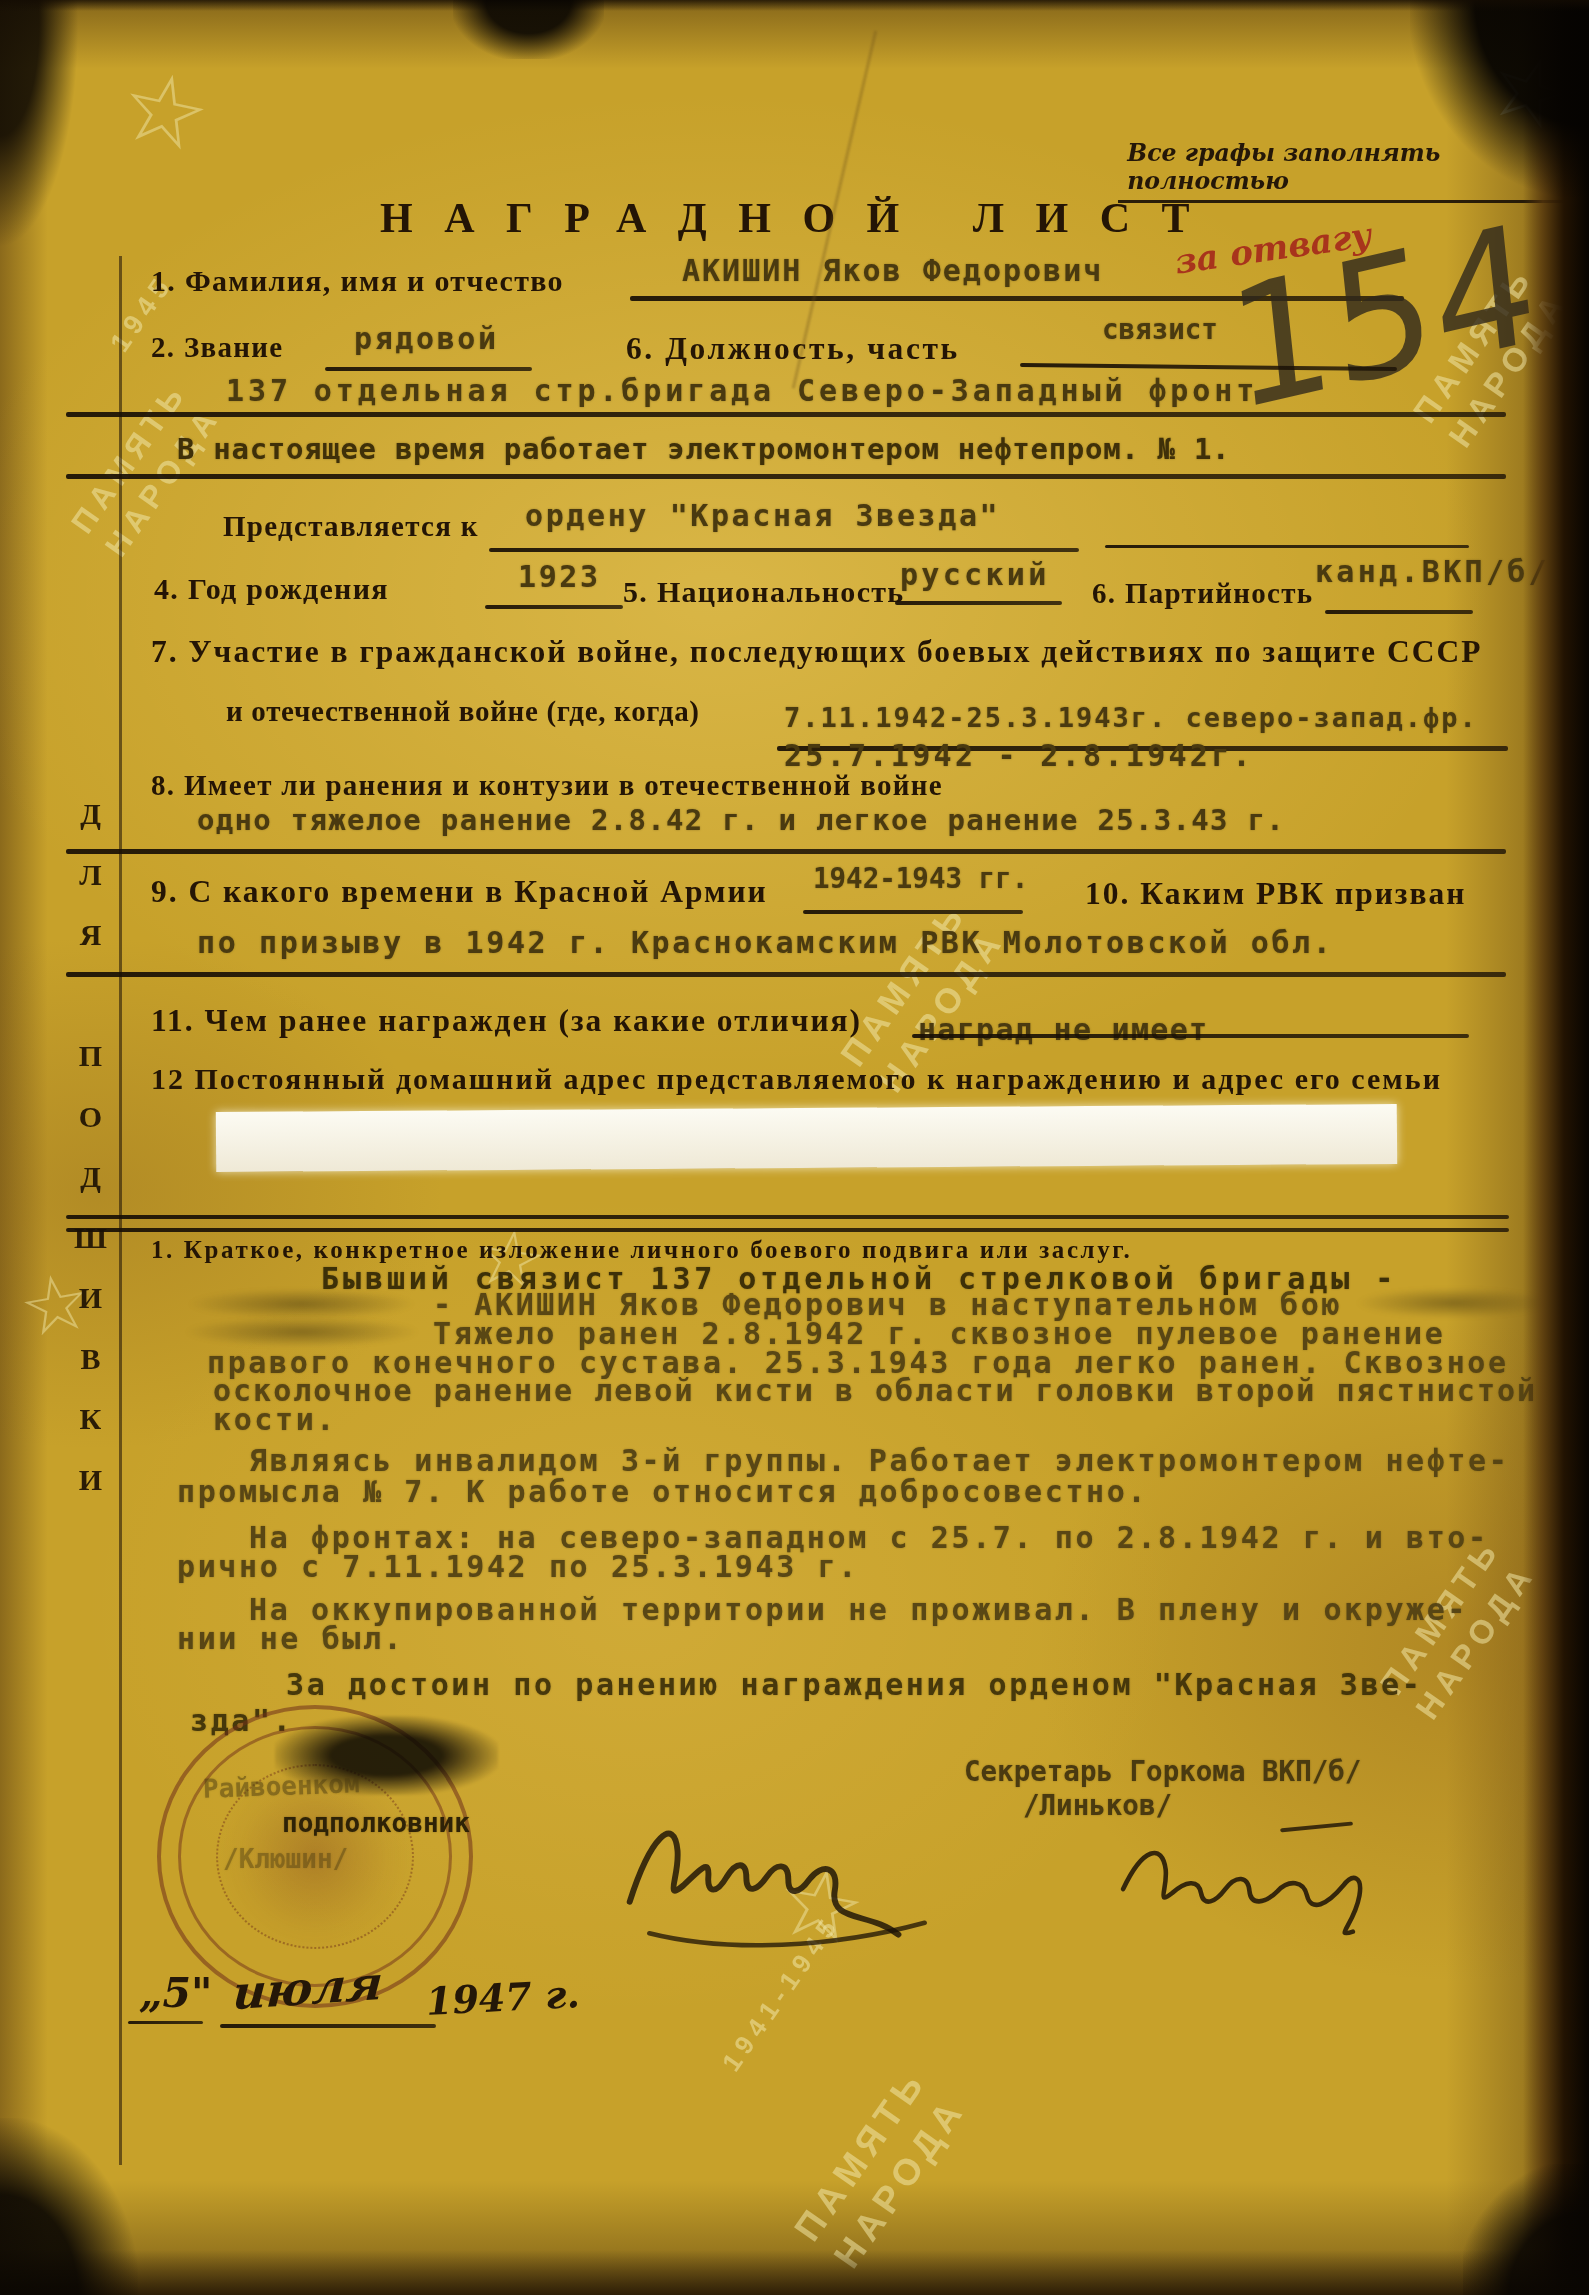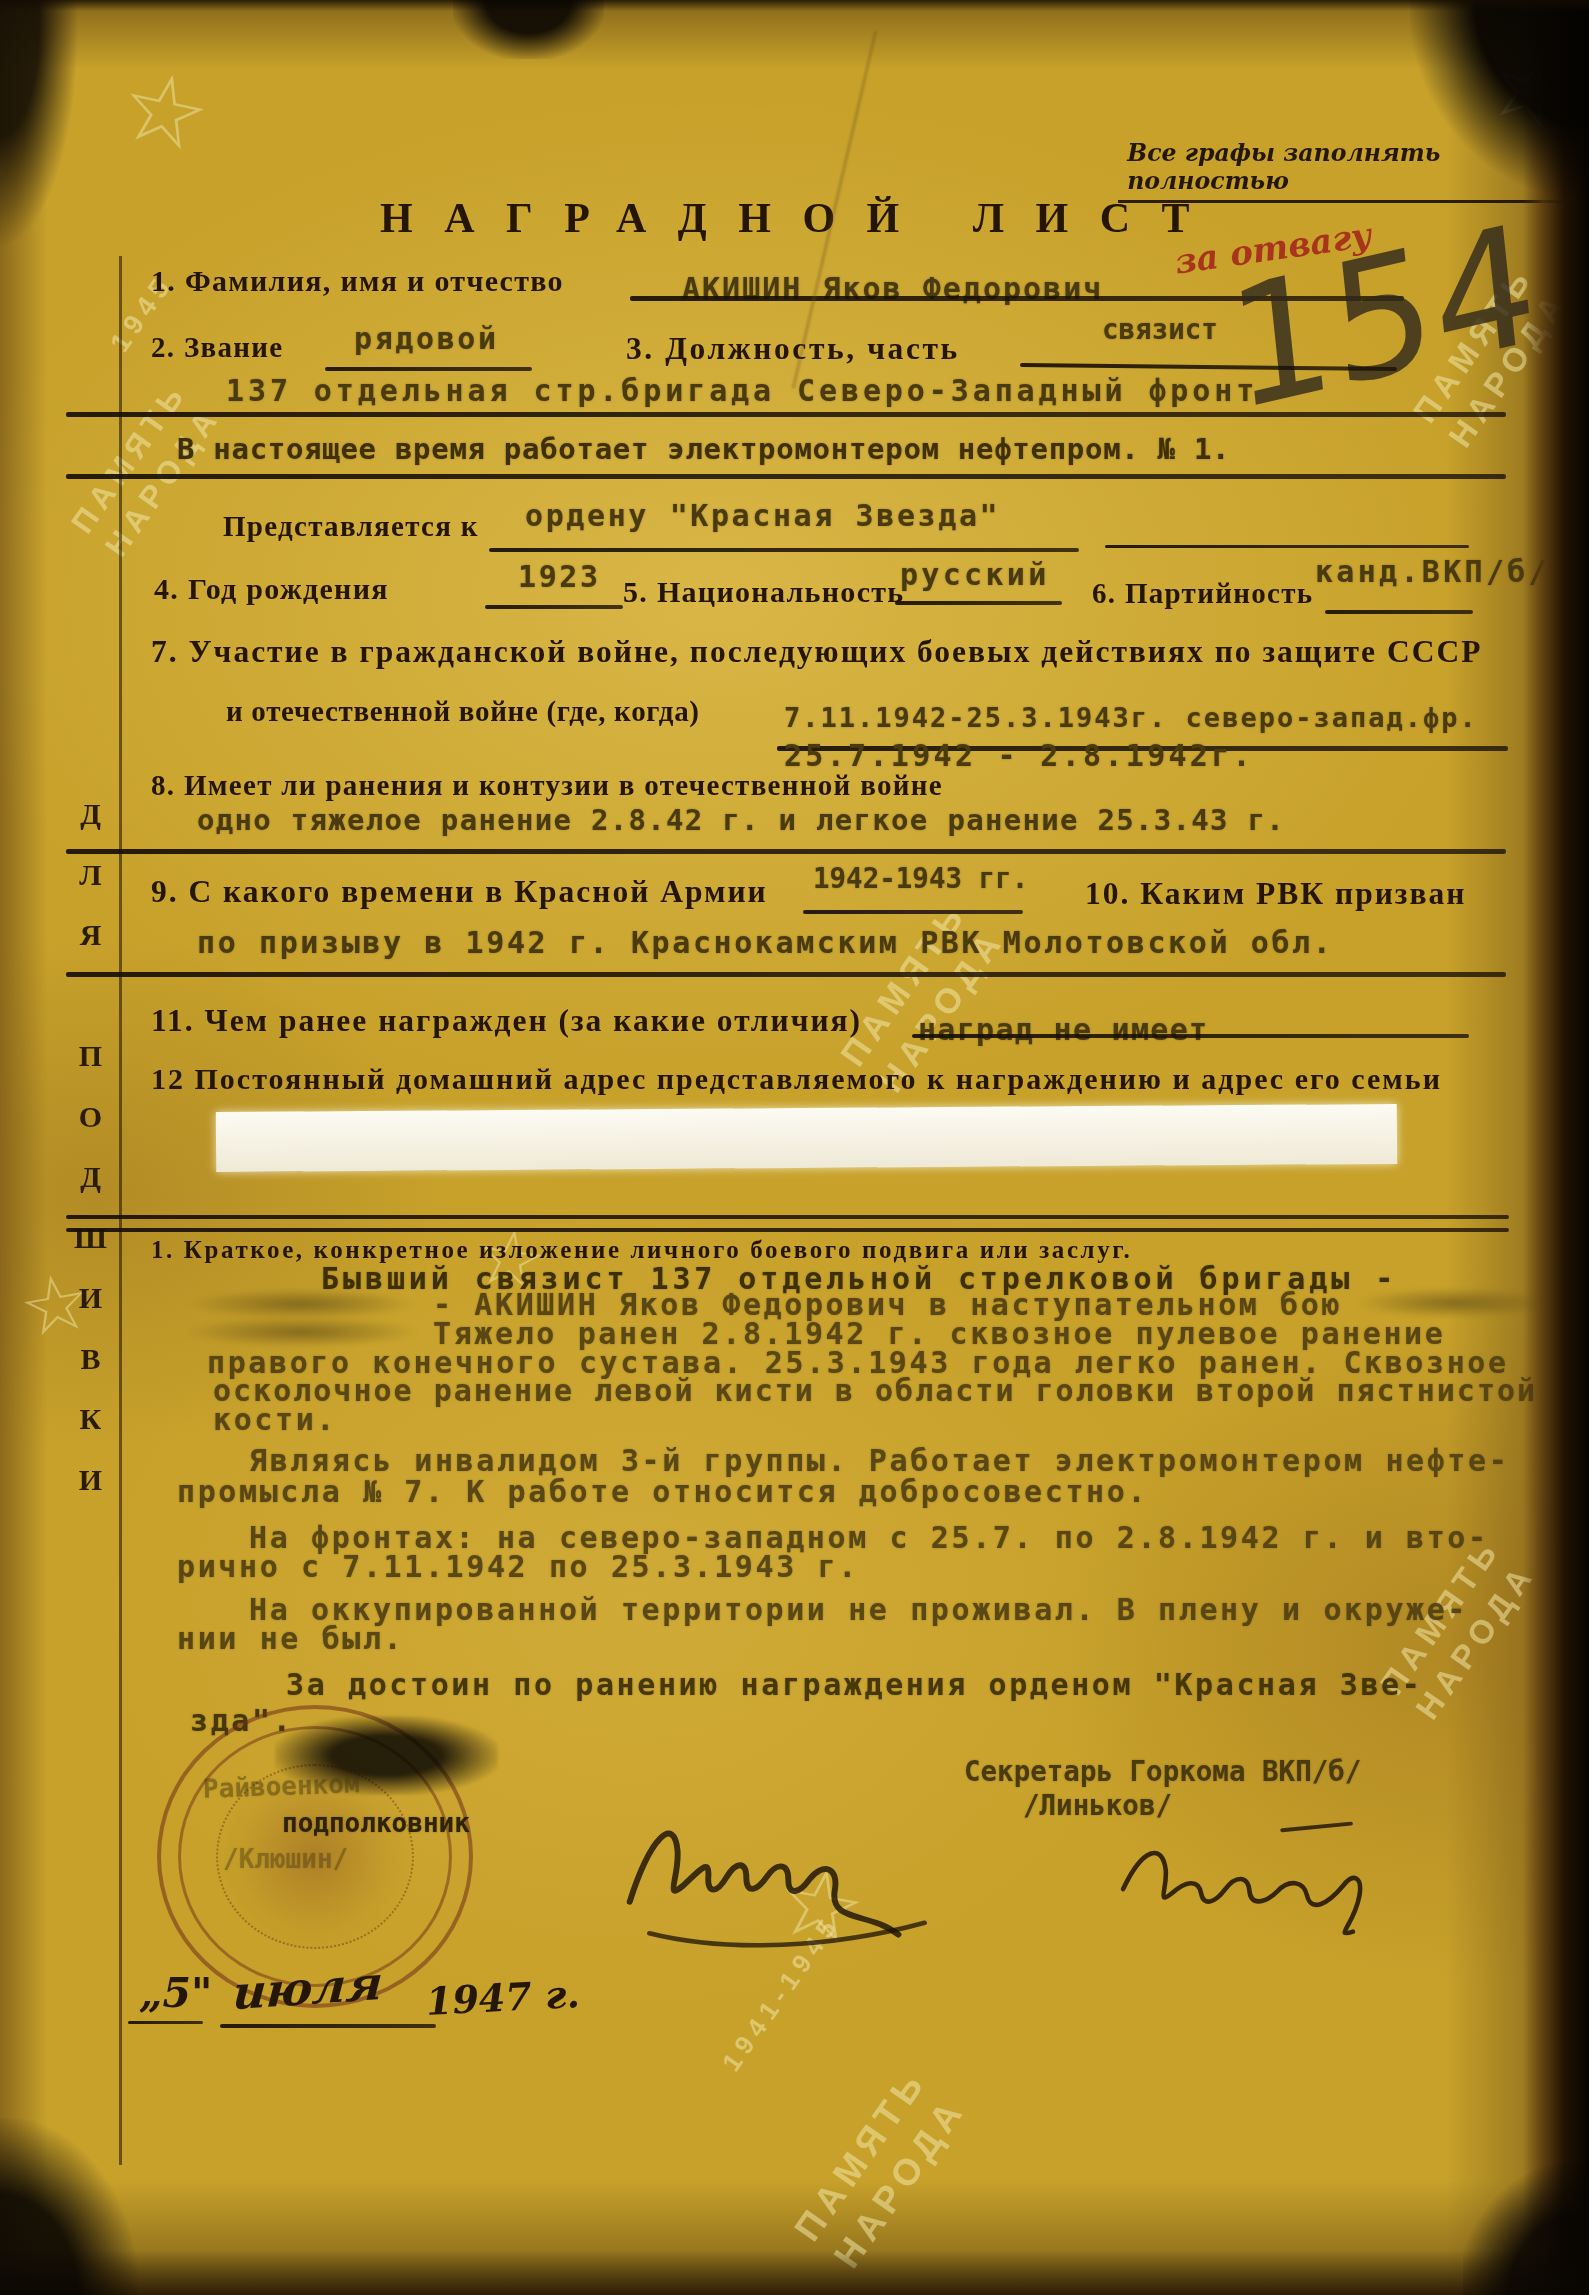--- a/index.html
+++ b/index.html
@@ -62,29 +62,29 @@
     <span>НАРОДА</span>
   </div>
 
   <div class="abs" style="left:119px;top:256px;width:2.6px;height:1909px;background:rgba(25,15,5,.55);"></div>
   <div class="abs vert" style="left:73px;top:797px;height:754px;">ДЛЯ ПОДШИВКИ</div>
 
   <div class="abs hand" style="left:1118px;top:139px;font-size:23.6px;font-weight:700;border-bottom:3.3px solid rgba(24,15,5,.9);padding:0 9.2px 5.2px 9.2px;">Все графы заполнять полностью</div>
   <div class="abs lbl" style="left:380px;top:194px;font-size:42px;letter-spacing:31.5px;">НАГРАДНОЙ ЛИСТ</div>
 
   <div class="abs lbl" style="left:151px;top:264px;">1. Фамилия, имя и отчество</div>
-  <div class="abs typed" style="left:682px;top:253px;font-size:30px;letter-spacing:2px;margin-top:18px;">АКИШИН Яков Федорович</div>
+  <div class="abs typed" style="left:682px;top:253px;font-size:30px;letter-spacing:2px;">АКИШИН Яков Федорович</div>
   <div class="abs rule" style="left:630px;top:296px;width:774px;height:4.6px;"></div>
   <div class="abs hand" style="left:1174px;top:228px;font-size:34px;color:#a5291b;font-weight:700;transform:rotate(-8deg);opacity:.9;">за отвагу</div>
   <div class="abs" style="left:1226px;top:236px;font-family:'DejaVu Sans',sans-serif;font-size:164px;color:rgba(48,40,28,.8);transform:rotate(-13deg) skewX(-7deg);line-height:1;">154</div>
 
   <div class="abs lbl" style="left:151px;top:331px;font-size:29px;">2. Звание</div>
   <div class="abs typed" style="left:354px;top:321px;font-size:30px;letter-spacing:2.6px;">рядовой</div>
   <div class="abs rule" style="left:325px;top:367px;width:207px;"></div>
-  <div class="abs lbl" style="left:626px;top:331px;font-size:31.5px;letter-spacing:2.6px;">3. Должность, часть</div>
+  <div class="abs lbl" style="left:626px;top:331px;font-size:31.5px;letter-spacing:2.6px;">6. Должность, часть</div>
   <div class="abs typed" style="left:1102px;top:313px;font-size:27.5px;">связист</div>
   <div class="abs rule" style="left:1020px;top:365px;width:377px;transform:rotate(.6deg);"></div>
 
   <div class="abs typed" style="left:226px;top:373px;font-size:30px;letter-spacing:3.9px;">137 отдельная стр.бригада Северо-Западный фронт</div>
   <div class="abs rule" style="left:66px;top:412px;width:1440px;height:5.2px;"></div>
 
   <div class="abs typed" style="left:177px;top:432px;font-size:29px;letter-spacing:0.7px;color:#3f3009;">В настоящее время работает электромонтером нефтепром. № 1.</div>
   <div class="abs rule" style="left:66px;top:474px;width:1440px;height:5.2px;"></div>
 
   <div class="abs lbl" style="left:223px;top:510px;font-size:29px;">Представляется к</div>

